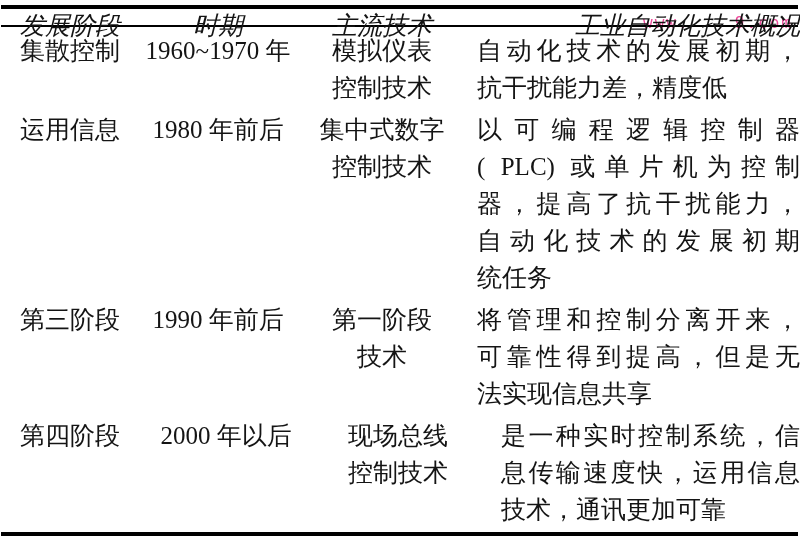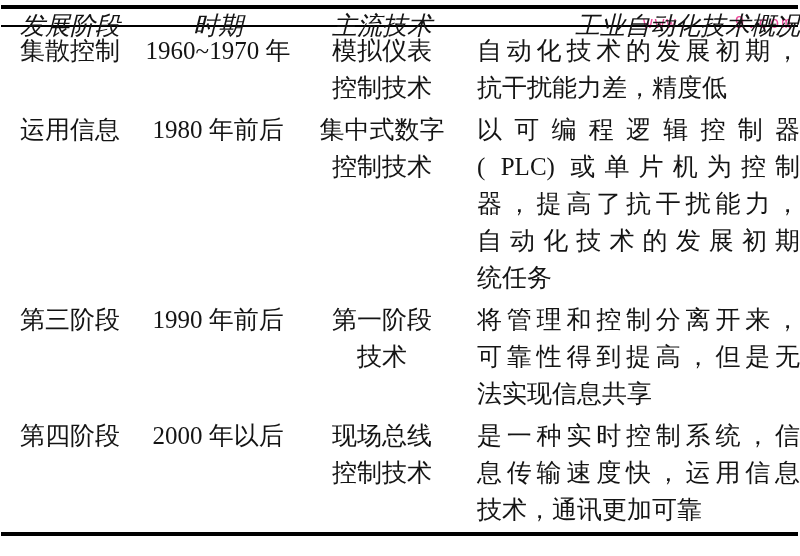--- a/index.html
+++ b/index.html
@@ -47,21 +47,21 @@
   .header-row .h2 { text-align: center; }
   .header-row .h3 { text-align: center; }
   .header-row .h4 { text-align: right; }
 
   #table-body {
     padding-top: 5px;
   }
   .row {
     margin-bottom: 5px;
   }
-  .row:last-child { margin-bottom: 0; }
+  .row:last-child { margin-bottom: 0; gap: 8px; }
   .cell {
     font-size: 25px;
     line-height: 37px;
   }
   .c1 { padding-left: 20px; }
   .c2 { text-align: center; }
   .c3 { text-align: center; }
   .c4 { padding-left: 17px; }
   .c4 .ln.j {
     text-align: justify;

